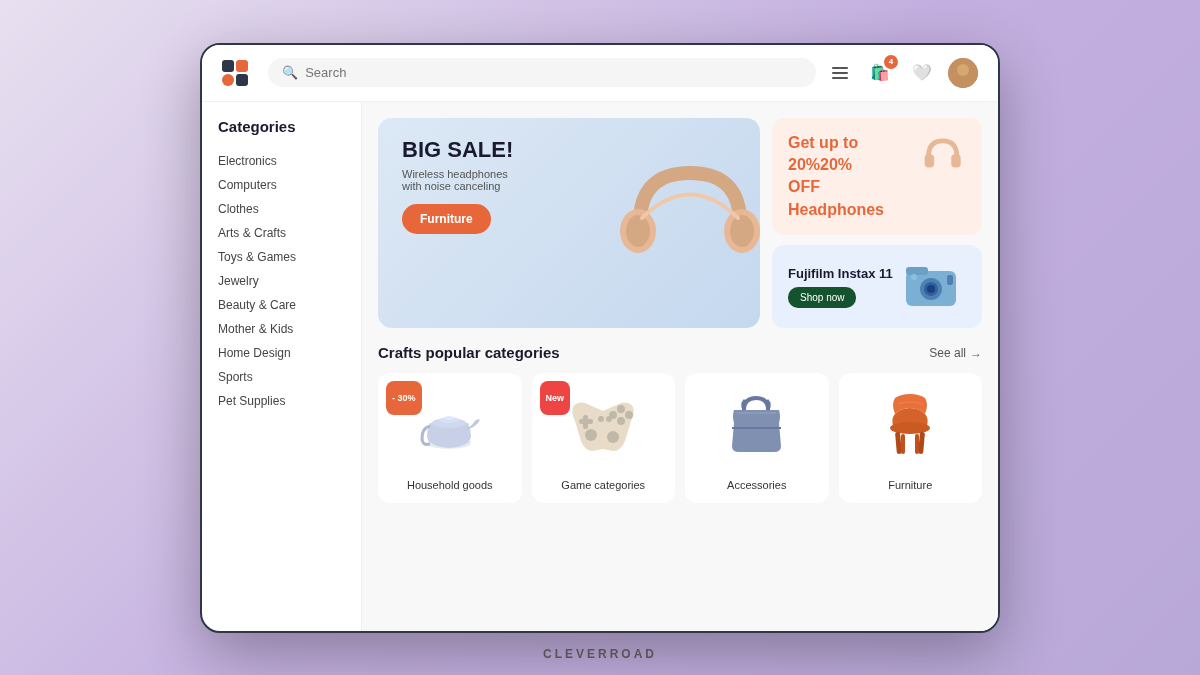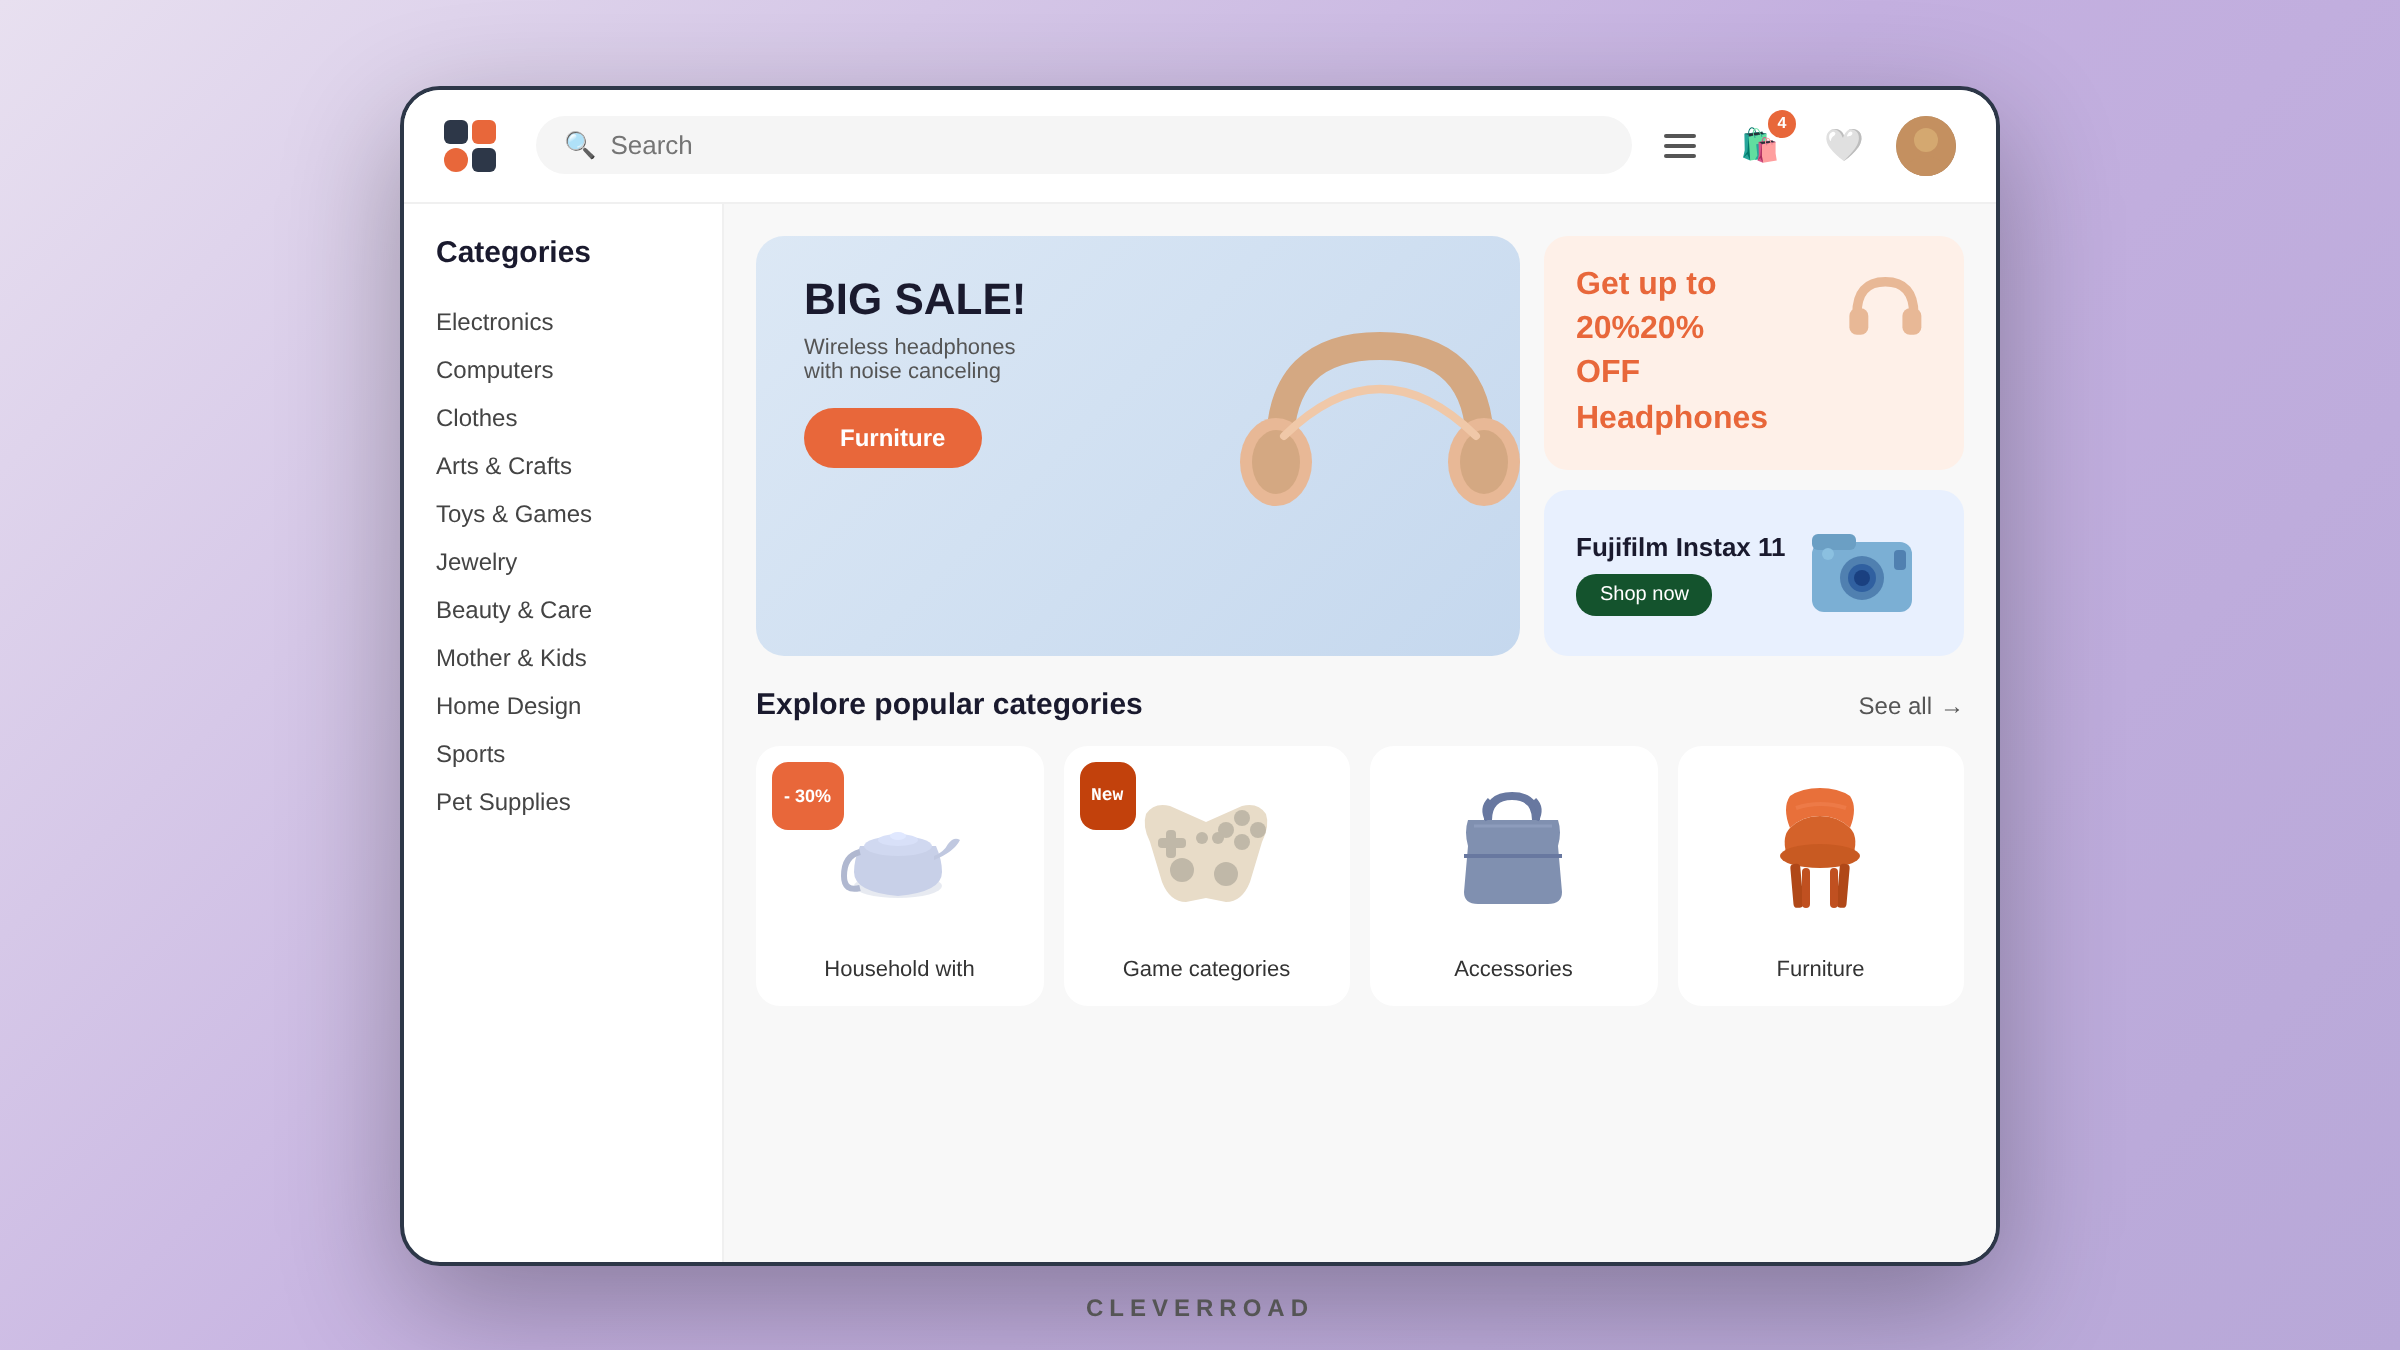--- a/index.html
+++ b/index.html
@@ -305,22 +305,21 @@
       position: absolute;
       top: 8px; left: 8px;
       background: #e8673a;
       color: #fff;
       font-size: 9px;
       padding: 12px 6px;
       border-radius: 8px;
       font-weight: 600;
     }
     .category-badge-new {
-      background: #c2410c;
-      font-family: Liberation Mono, monospace;
+      background: #ef4444;
     }
     .category-image-container {
       width: 80px;
       height: 80px;
       display: flex;
       align-items: center;
       justify-content: center;
     }
     .category-name {
       font-size: 11px;
@@ -464,21 +463,21 @@
                 <circle cx="30" cy="30" r="4" fill="#1a4080"></circle>
                 <rect x="46" y="16" width="6" height="10" rx="2" fill="#5080b0"></rect>
                 <circle cx="13" cy="18" r="3" fill="#8bc0e0"></circle>
               </svg>
             </div>
           </div>
         </div>
 
         <div>
           <div class="section-header">
-            <h2 class="section-title">Explore popular categories</h2>
+            <h2 class="section-title">Crafts popular categories</h2>
             <div class="see-all">
               <span>See all</span>
               <span>→</span>
             </div>
           </div>
 
           <div class="categories-grid">
 
             <div class="category-card">
               <span class="category-badge">- 30%</span>
@@ -491,21 +490,21 @@
                   <ellipse cx="37" cy="35" rx="17" ry="5" fill="#d0d8f0"></ellipse>
 
                   <path d="M55 42 Q65 38 68 32 Q65 30 62 34 Q60 38 55 40 Z" fill="#c0c8e0"></path>
 
                   <path d="M18 38 Q10 40 10 50 Q10 58 18 56" stroke="#b0b8d0" stroke-width="3" fill="none"></path>
 
                   <ellipse cx="37" cy="32" rx="10" ry="3" fill="#d8e0f8"></ellipse>
                   <ellipse cx="37" cy="30" rx="4" ry="2" fill="#e0e8ff"></ellipse>
                 </svg>
               </div>
-              <div class="category-name">Household with</div>
+              <div class="category-name">Household goods</div>
             </div>
 
             <div class="category-card">
               <span class="category-badge category-badge-new">New</span>
               <div class="category-image-container">
                 <svg width="80" height="65" viewBox="0 0 80 65">
                   <path d="M12 28 Q8 20 10 14 Q14 8 22 10 L40 18 L58 10 Q66 8 70 14 Q72 20 68 28 L62 48 Q58 58 50 58 L40 56 L30 58 Q22 58 18 48 Z" fill="#e8dcc8"></path>
 
                   <circle cx="58" cy="28" r="4" fill="#c0b8a8"></circle>
                   <circle cx="50" cy="22" r="4" fill="#c0b8a8"></circle>

